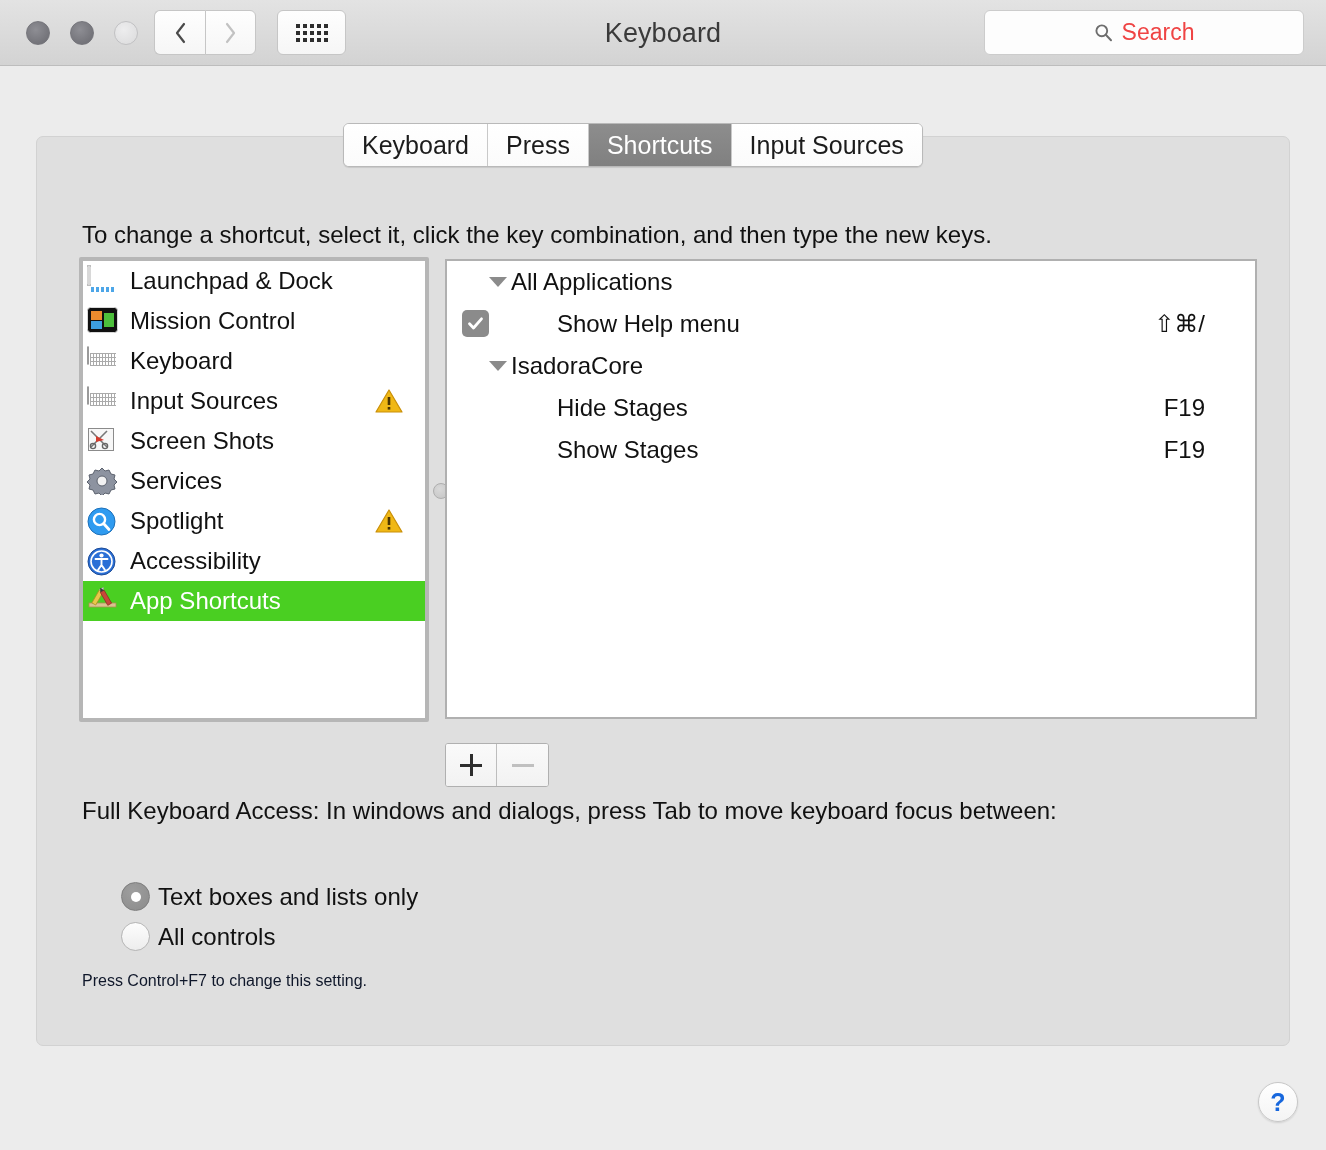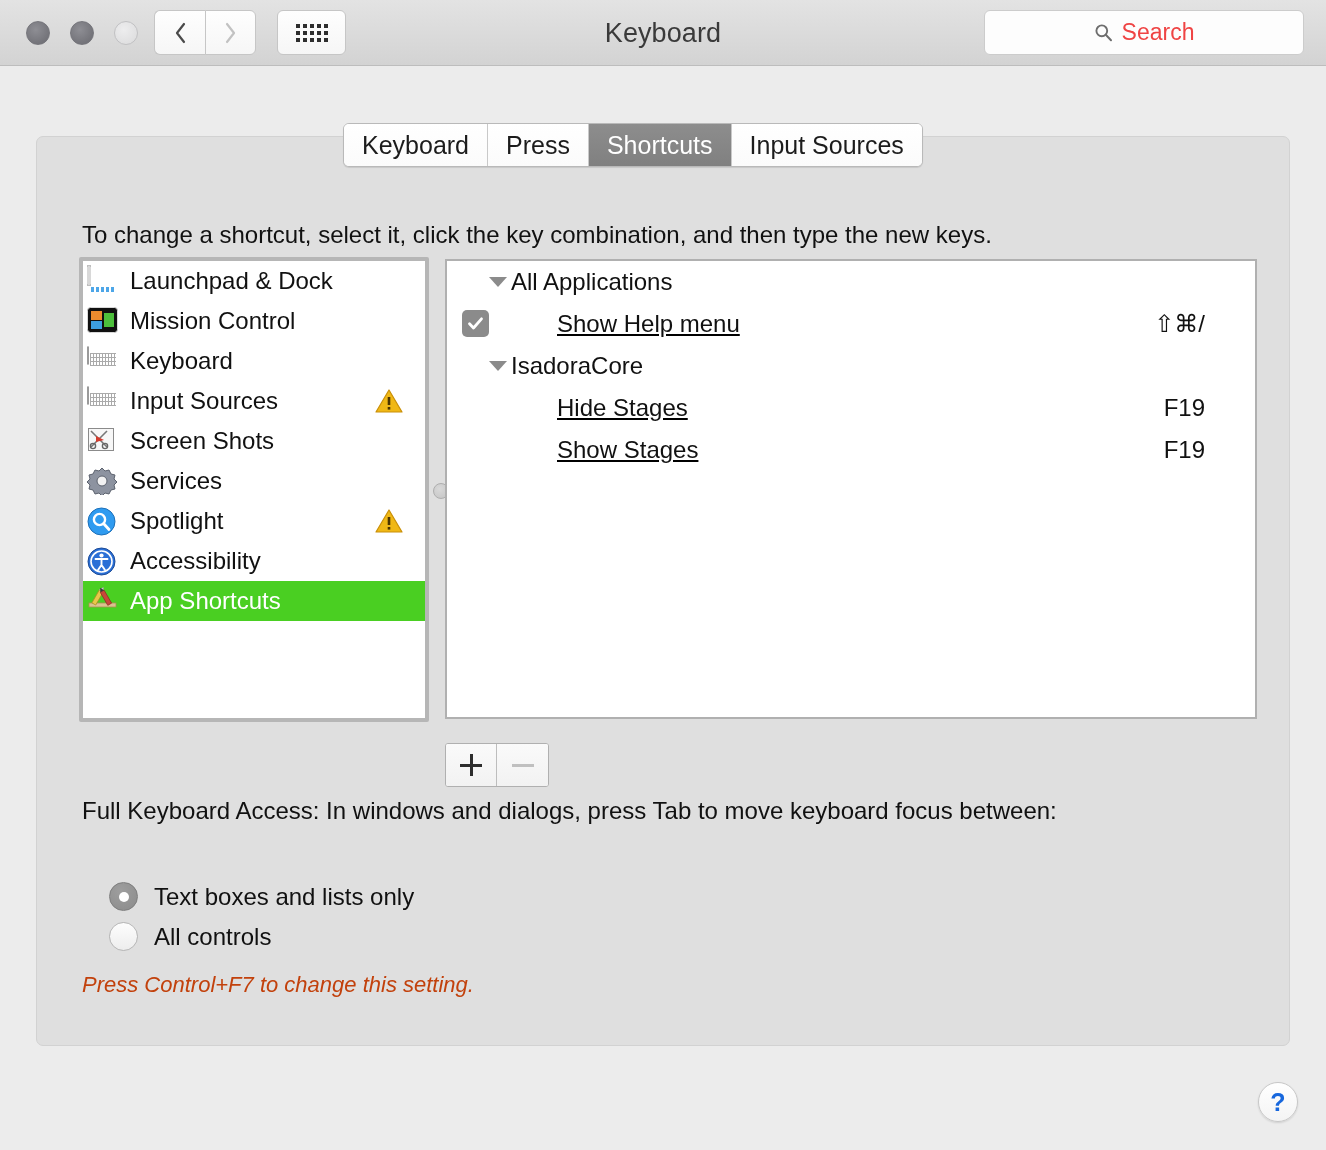--- a/index.html
+++ b/index.html
@@ -172,21 +172,21 @@
     border: 2px solid #b0b0b0;
   }
   .tree-row {
     height: 42px;
     display: flex; align-items: center;
     position: relative;
   }
   .disclosure { width: 0; height: 0; border-left: 9px solid transparent; border-right: 9px solid transparent; border-top: 10px solid #8b8b8b; margin-right: 4px; }
   .tree-group-label { font-size: 24px; color: #111; }
   .tree-row.group { padding-left: 42px; }
-  .tree-row.item  { padding-left: 110px; text-decoration: underline; }
+  .tree-row.item  { padding-left: 110px; }
   .tree-item-label { font-size: 24px; color: #111; }
   .tree-shortcut { position: absolute; right: 50px; font-size: 24px; color: #111; }
   .chk {
     position: absolute; left: 15px; top: 7px;
     width: 27px; height: 27px; border-radius: 5px;
     background: #8b8b8b;
     display: flex; align-items: center; justify-content: center;
   }
   .chk svg { width: 19px; height: 19px; }
   .chk path { fill: none; stroke: #ffffff; stroke-width: 2.8; stroke-linecap: round; stroke-linejoin: round; }
@@ -219,42 +219,42 @@
   .sym .h { position: absolute; left: 0; top: 10px; width: 22px; height: 2.5px; background: #2d2d2d; }
   .sym .v { position: absolute; top: 0; left: 10px; width: 2.5px; height: 22px; background: #2d2d2d; }
   .sym.dim .h { background: #c0c0c0; }
 
   
   #fka-label {
     position: absolute; left: 45px; top: 660px;
     font-size: 24px; color: #111; white-space: nowrap;
   }
   .radio-row {
-    position: absolute; left: 72px;
-    display: flex; align-items: center; gap: 16px;
+    position: absolute; left: 84px;
+    display: flex; align-items: center; gap: 8px;
   }
   .radio-row.r1 { top: 745px; }
   .radio-row.r2 { top: 785px; }
   .radio {
     width: 29px; height: 29px; border-radius: 50%;
     background: linear-gradient(to bottom,#fdfdfd,#ededed);
     border: 1px solid #b5b5b5;
     display: flex; align-items: center; justify-content: center;
   }
   .radio.on {
     background: radial-gradient(circle at 40% 30%, #9e9e9e 0%, #8b8b8b 100%);
     border: 1px solid #7d7d7d;
   }
   .radio.on::after {
     content:''; width: 10px; height: 10px; border-radius: 50%; background:#ffffff;
   }
   .radio-label { font-size: 24px; color: #111; }
   #fka-note {
     position: absolute; left: 45px; top: 835px;
-    font-size: 22px; color: #c2410c; font-style: italic;
+    font-size: 16px; color: #0f172a;
   }
 
   
   #help-btn {
     position: absolute; right: 28px; bottom: 28px;
     width: 40px; height: 40px; border-radius: 50%;
     background: linear-gradient(to bottom,#ffffff,#f4f4f4);
     border: 1px solid #c8c8c8;
     box-shadow: 0 1px 2px rgba(0,0,0,.12);
     display: flex; align-items: center; justify-content: center;

